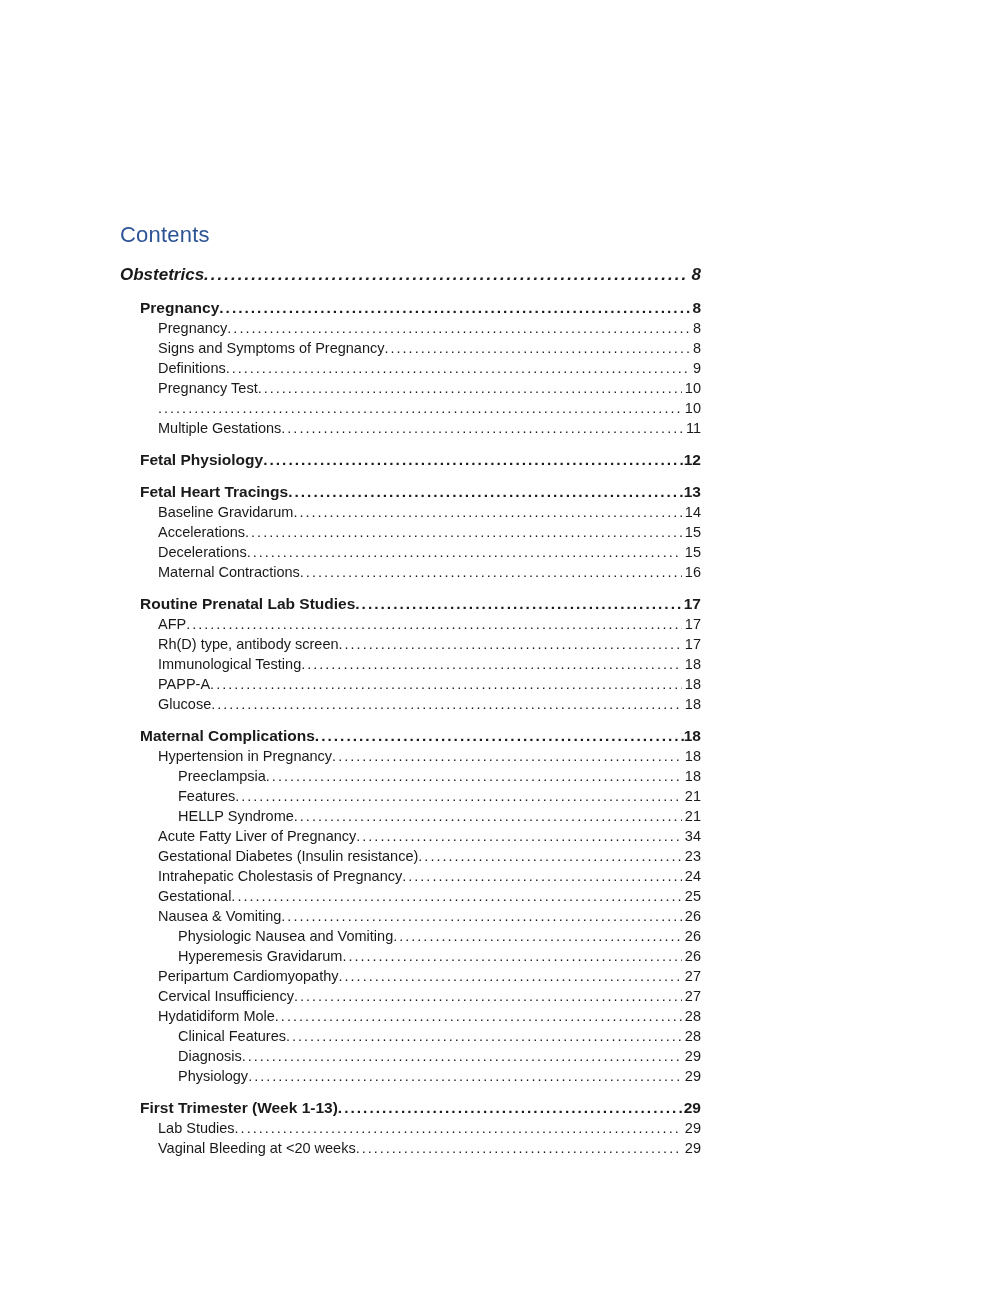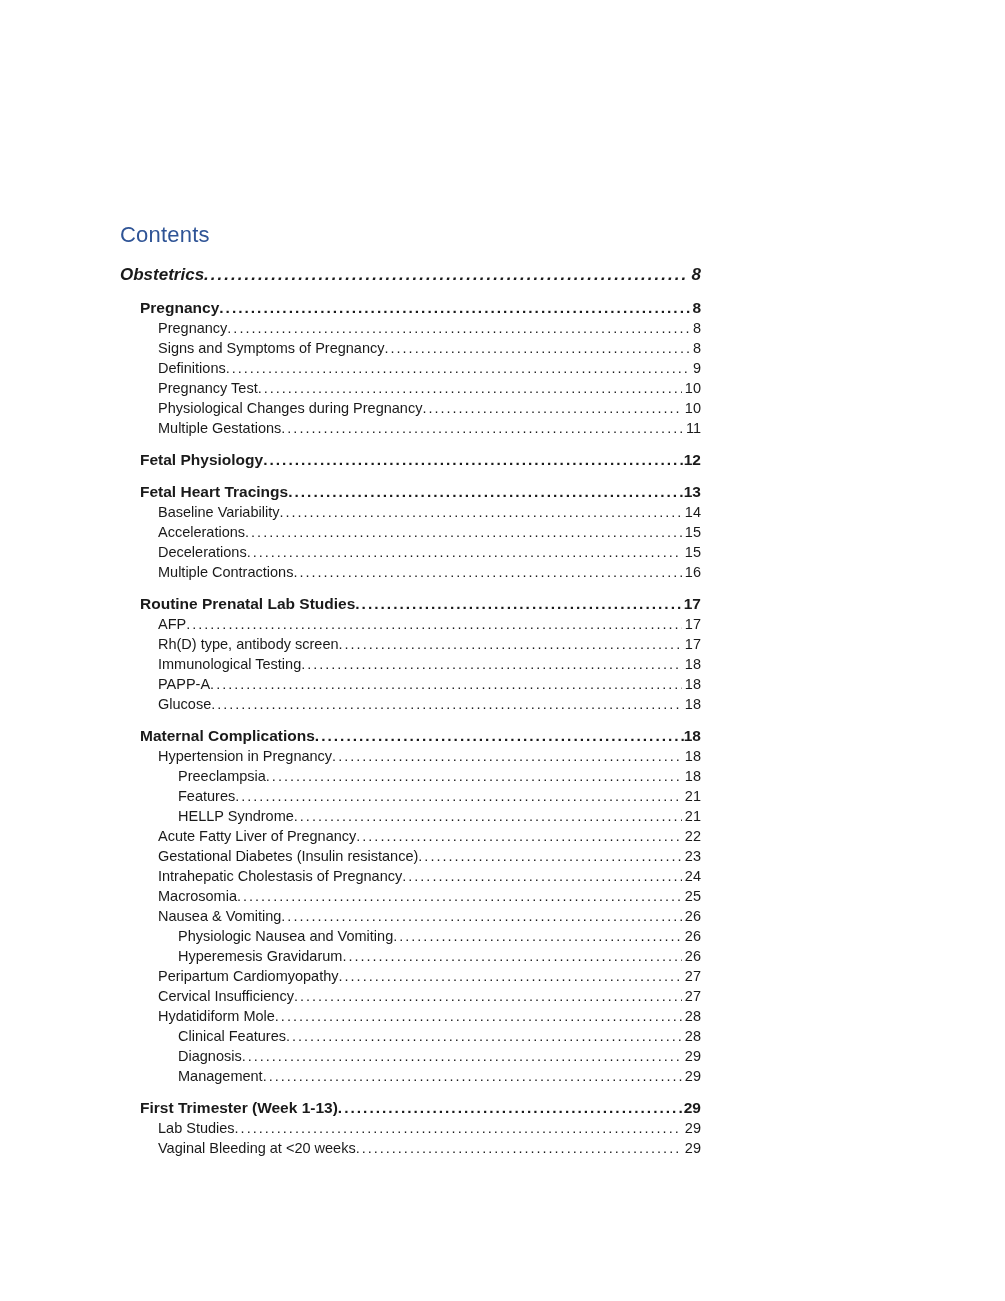--- a/index.html
+++ b/index.html
@@ -103,56 +103,55 @@
         <span class="label">Definitions</span>
         <span class="dots"></span>
         <span class="pg">9</span>
       </div>
       <div class="row l3">
         <span class="label">Pregnancy Test</span>
         <span class="dots"></span>
         <span class="pg">10</span>
       </div>
       <div class="row l3">
-        <span class="label">Physiological Changes during Pregnancy</span>
         <span class="dots"></span>
         <span class="pg">10</span>
       </div>
       <div class="row l3">
         <span class="label">Multiple Gestations</span>
         <span class="dots"></span>
         <span class="pg">11</span>
       </div>
       <div class="row l2">
         <span class="label">Fetal Physiology</span>
         <span class="dots"></span>
         <span class="pg">12</span>
       </div>
       <div class="row l2">
         <span class="label">Fetal Heart Tracings</span>
         <span class="dots"></span>
         <span class="pg">13</span>
       </div>
       <div class="row l3">
-        <span class="label">Baseline Variability</span>
+        <span class="label">Baseline Gravidarum</span>
         <span class="dots"></span>
         <span class="pg">14</span>
       </div>
       <div class="row l3">
         <span class="label">Accelerations</span>
         <span class="dots"></span>
         <span class="pg">15</span>
       </div>
       <div class="row l3">
         <span class="label">Decelerations</span>
         <span class="dots"></span>
         <span class="pg">15</span>
       </div>
       <div class="row l3">
-        <span class="label">Multiple Contractions</span>
+        <span class="label">Maternal Contractions</span>
         <span class="dots"></span>
         <span class="pg">16</span>
       </div>
       <div class="row l2">
         <span class="label">Routine Prenatal Lab Studies</span>
         <span class="dots"></span>
         <span class="pg">17</span>
       </div>
       <div class="row l3">
         <span class="label">AFP</span>
@@ -200,34 +199,34 @@
         <span class="pg">21</span>
       </div>
       <div class="row l4">
         <span class="label">HELLP Syndrome</span>
         <span class="dots"></span>
         <span class="pg">21</span>
       </div>
       <div class="row l3">
         <span class="label">Acute Fatty Liver of Pregnancy</span>
         <span class="dots"></span>
-        <span class="pg">22</span>
+        <span class="pg">34</span>
       </div>
       <div class="row l3">
         <span class="label">Gestational Diabetes (Insulin resistance)</span>
         <span class="dots"></span>
         <span class="pg">23</span>
       </div>
       <div class="row l3">
         <span class="label">Intrahepatic Cholestasis of Pregnancy</span>
         <span class="dots"></span>
         <span class="pg">24</span>
       </div>
       <div class="row l3">
-        <span class="label">Macrosomia</span>
+        <span class="label">Gestational</span>
         <span class="dots"></span>
         <span class="pg">25</span>
       </div>
       <div class="row l3">
         <span class="label">Nausea &amp; Vomiting</span>
         <span class="dots"></span>
         <span class="pg">26</span>
       </div>
       <div class="row l4">
         <span class="label">Physiologic Nausea and Vomiting</span>
@@ -258,21 +257,21 @@
         <span class="label">Clinical Features</span>
         <span class="dots"></span>
         <span class="pg">28</span>
       </div>
       <div class="row l4">
         <span class="label">Diagnosis</span>
         <span class="dots"></span>
         <span class="pg">29</span>
       </div>
       <div class="row l4">
-        <span class="label">Management</span>
+        <span class="label">Physiology</span>
         <span class="dots"></span>
         <span class="pg">29</span>
       </div>
       <div class="row l2">
         <span class="label">First Trimester (Week 1-13)</span>
         <span class="dots"></span>
         <span class="pg">29</span>
       </div>
       <div class="row l3">
         <span class="label">Lab Studies</span>

